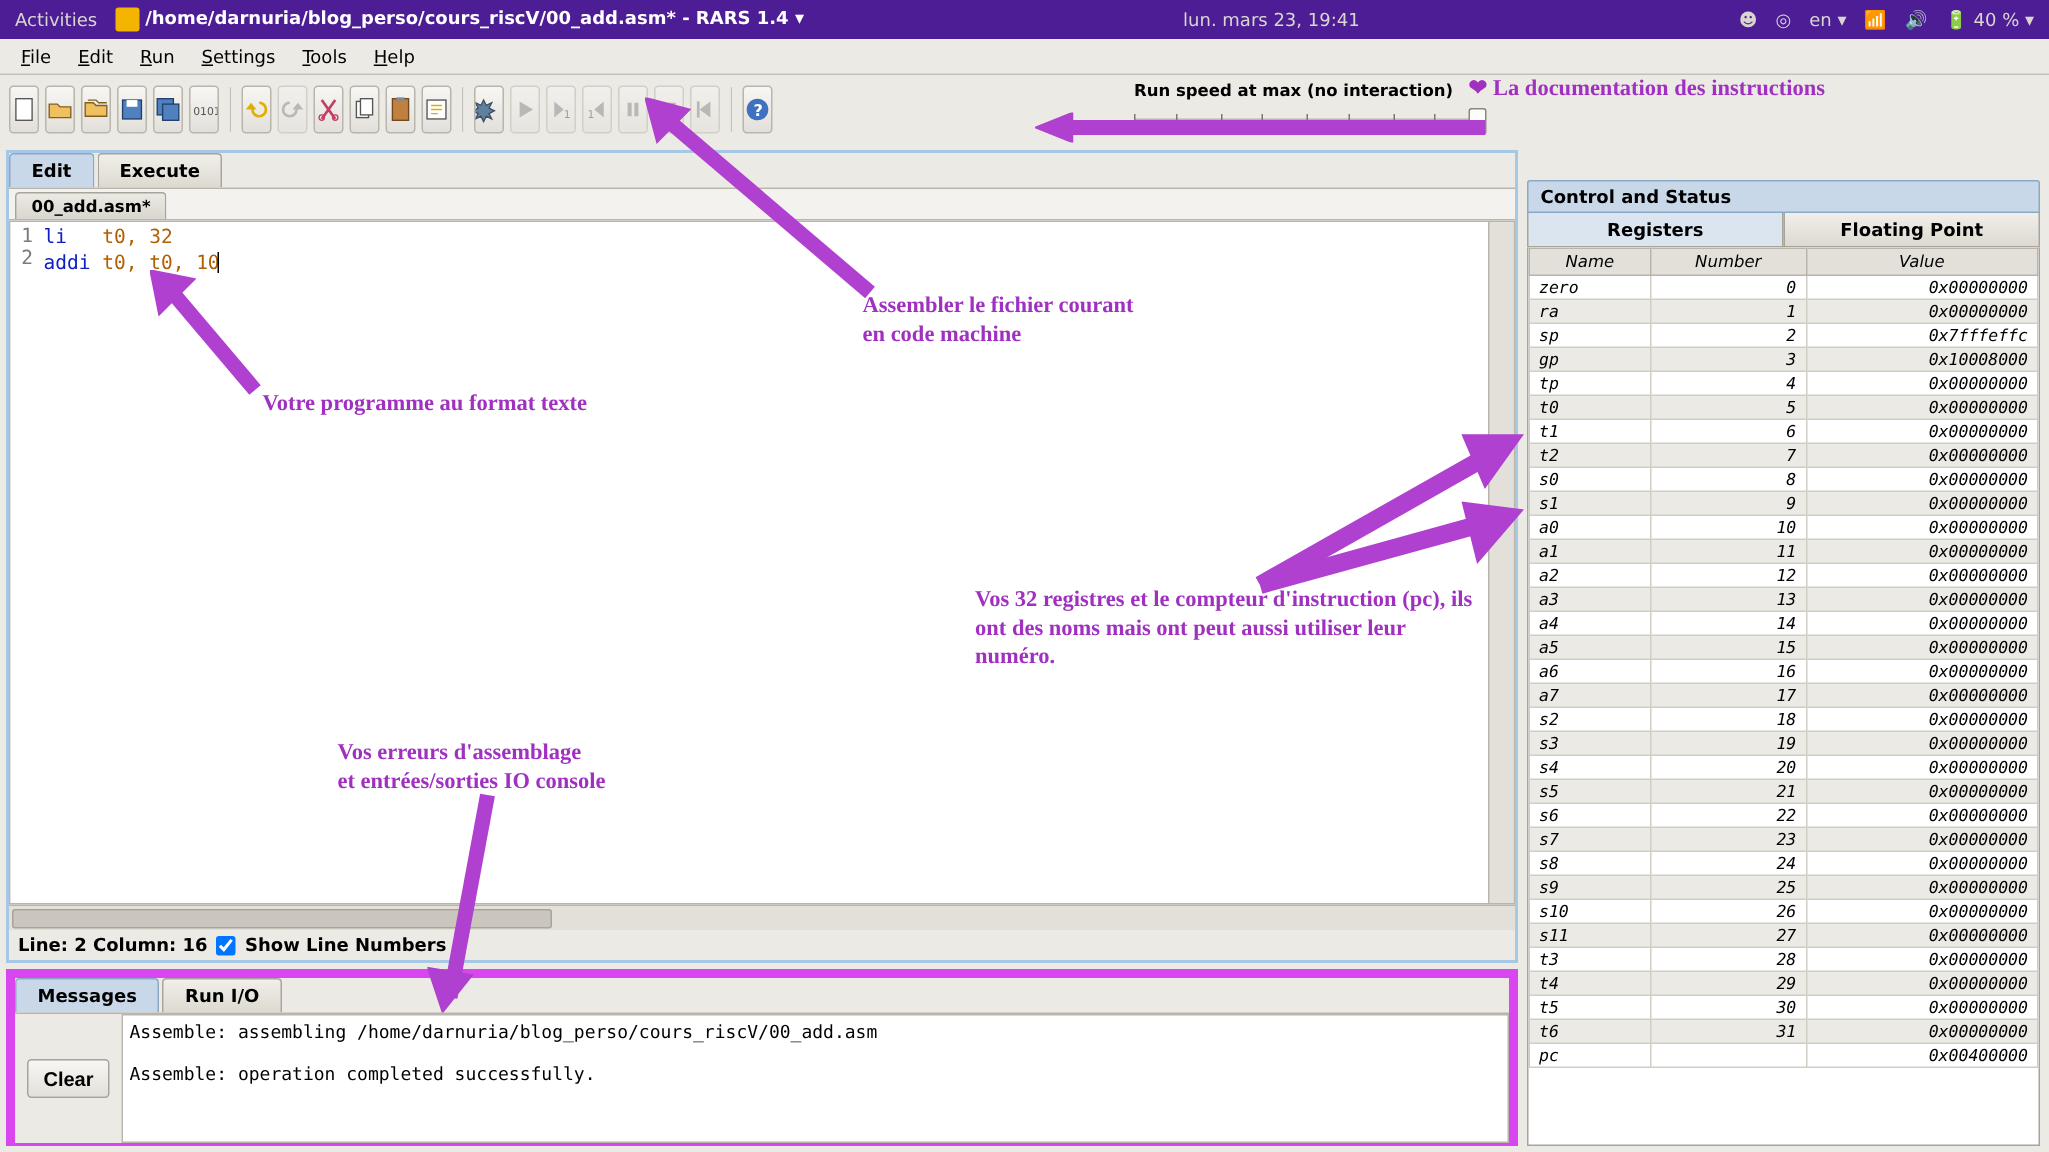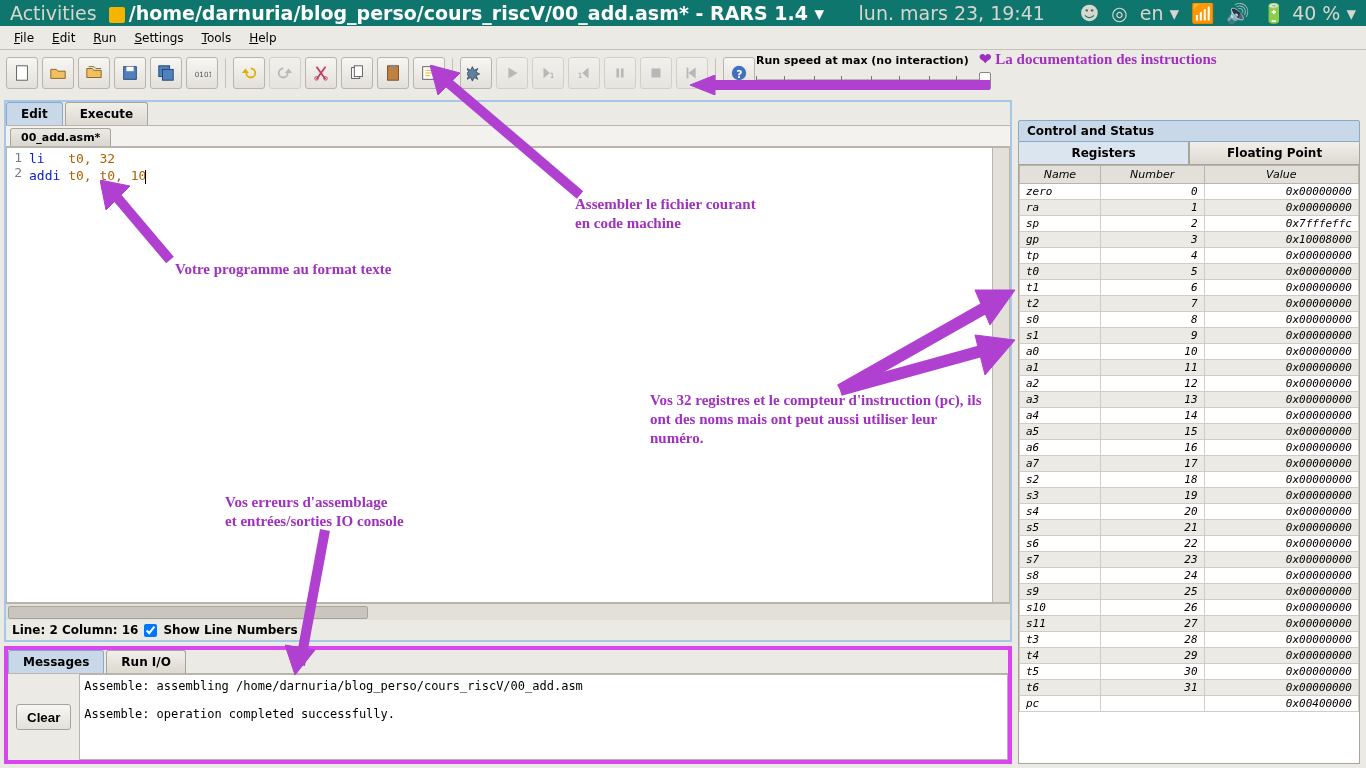--- a/index.html
+++ b/index.html
@@ -1,33 +1,33 @@
 <!DOCTYPE html>
 <html><head>
 <meta charset="utf-8">
 <style>
   * { box-sizing: border-box; margin: 0; padding: 0; }
   body { font-family: "DejaVu Sans", Arial, sans-serif; font-size: 12px; background: #eceae5; width: 1366px; height: 768px; overflow: hidden; position: relative; }
 
   
-  .os-bar { height: 26px; background: #0f766e; color: #d9d6cf; display: flex; align-items: center; padding: 0 10px; font-size: 19px; }
+  .os-bar { height: 26px; background: #4c1d95; color: #d9d6cf; display: flex; align-items: center; padding: 0 10px; font-size: 12px; }
   .os-bar .left { display: flex; align-items: center; gap: 12px; }
   .os-bar .center { flex: 1; text-align: center; }
   .os-bar .right { display: flex; align-items: center; gap: 12px; }
   .os-bar .title { color: #fff; font-weight: bold; }
   .rars-icon { width:16px; height:16px; background:#f5b400; display:inline-block; border-radius:2px; vertical-align:middle; margin-right:4px;}
 
   
   .menu-bar { height: 24px; background: #eceae5; border-bottom: 1px solid #c5c1b9; display: flex; align-items: center; padding: 0 6px; gap: 2px; }
   .menu-bar span { padding: 3px 8px; cursor: default; }
   .menu-bar span u { text-decoration: underline; }
 
   
   .toolbar { height: 46px; background: #eceae5; display: flex; align-items: center; padding: 4px 6px; gap: 4px; position: relative; }
-  .tbtn { width: 32px; height: 32px; border: 1px solid #b9b5ac; background: linear-gradient(#f7f6f3,#e3e0da); border-radius: 3px; display:flex; align-items:center; justify-content:center; }
+  .tbtn { width: 20px; height: 32px; border: 1px solid #b9b5ac; background: linear-gradient(#f7f6f3,#e3e0da); border-radius: 3px; display:flex; align-items:center; justify-content:center; }
   .tbtn.sep { width: 0; border: none; border-left: 1px solid #c5c1b9; height: 30px; margin: 0 3px; background:none;}
   .tbtn svg { width:18px; height:18px; }
   .run-speed { position: absolute; right: 380px; top: 4px; font-size: 11px; font-weight: bold; }
   .run-speed .track { width: 230px; height: 20px; position: relative; margin-top: 4px; }
   .run-speed .rail { position:absolute; top:8px; left:0; right:0; height:3px; background:#b9b5ac; border-radius:2px;}
   .run-speed .tick { position:absolute; top:5px; width:1px; height:9px; background:#7a776f;}
   .run-speed .knob { position:absolute; top:1px; right:-5px; width:12px; height:18px; background:#fcfcfc; border:1px solid #8a877f; border-radius:2px;}
 
   
   .main { display: flex; height: calc(768px - 26px - 24px - 46px); }
@@ -46,21 +46,21 @@
   .code { flex:1; font-family:monospace; font-size:13px; padding:2px 4px; line-height:17px;}
   .code .kw { color:#1020c0; }
   .code .reg { color:#b06000; }
   .code-scroll-h { height:17px; background:#e3e0da; border-top:1px solid #b9b5ac; position:relative;}
   .code-scroll-h .thumb{ position:absolute; left:2px; top:2px; height:13px; width:360px; background:#cac6be; border:1px solid #a8a49c; border-radius:2px;}
   .code-scroll-v { width:17px; background:#e3e0da; border-left:1px solid #b9b5ac; position:relative;}
   .status-line { padding:3px 6px; font-weight:bold; font-size:12px; display:flex; align-items:center; gap:6px; background:#eceae5;}
   .status-line input[type=checkbox]{ width:13px; height:13px;}
 
   
-  .messages-wrap { border:4px solid #d946ef; height: 118px; display:flex; flex-direction:column;}
+  .messages-wrap { border:6px solid #d946ef; height: 118px; display:flex; flex-direction:column;}
   .msg-body { flex:1; display:flex; background:#eceae5; border-top:1px solid #b9b5ac;}
   .clear-btn { margin:30px 8px; padding:4px 10px; background:linear-gradient(#f7f6f3,#e3e0da); border:1px solid #a8a49c; border-radius:3px; font-weight:bold; height:26px;}
   .msg-text { flex:1; background:#fff; border:1px solid #b9b5ac; font-family:monospace; font-size:12px; padding:4px; white-space:pre; overflow:hidden;}
 
   
   .cs-title { border:1px solid #8aa9c6; background:#c9d8e8; padding:3px 8px; font-weight:bold; font-size:12px; border-radius:2px 2px 0 0;}
   .reg-tabs { display:flex;}
   .reg-tab { flex:1; text-align:center; padding:4px 0; border:1px solid #a8a49c; background:linear-gradient(#f1efe9,#ddd9d1); font-weight:bold; font-size:12px; border-top:none;}
   .reg-tab.active { background:#dbe5f0;}
   .reg-table { flex:1; overflow:auto; border:1px solid #a8a49c; border-top:none; background:#fff;}

